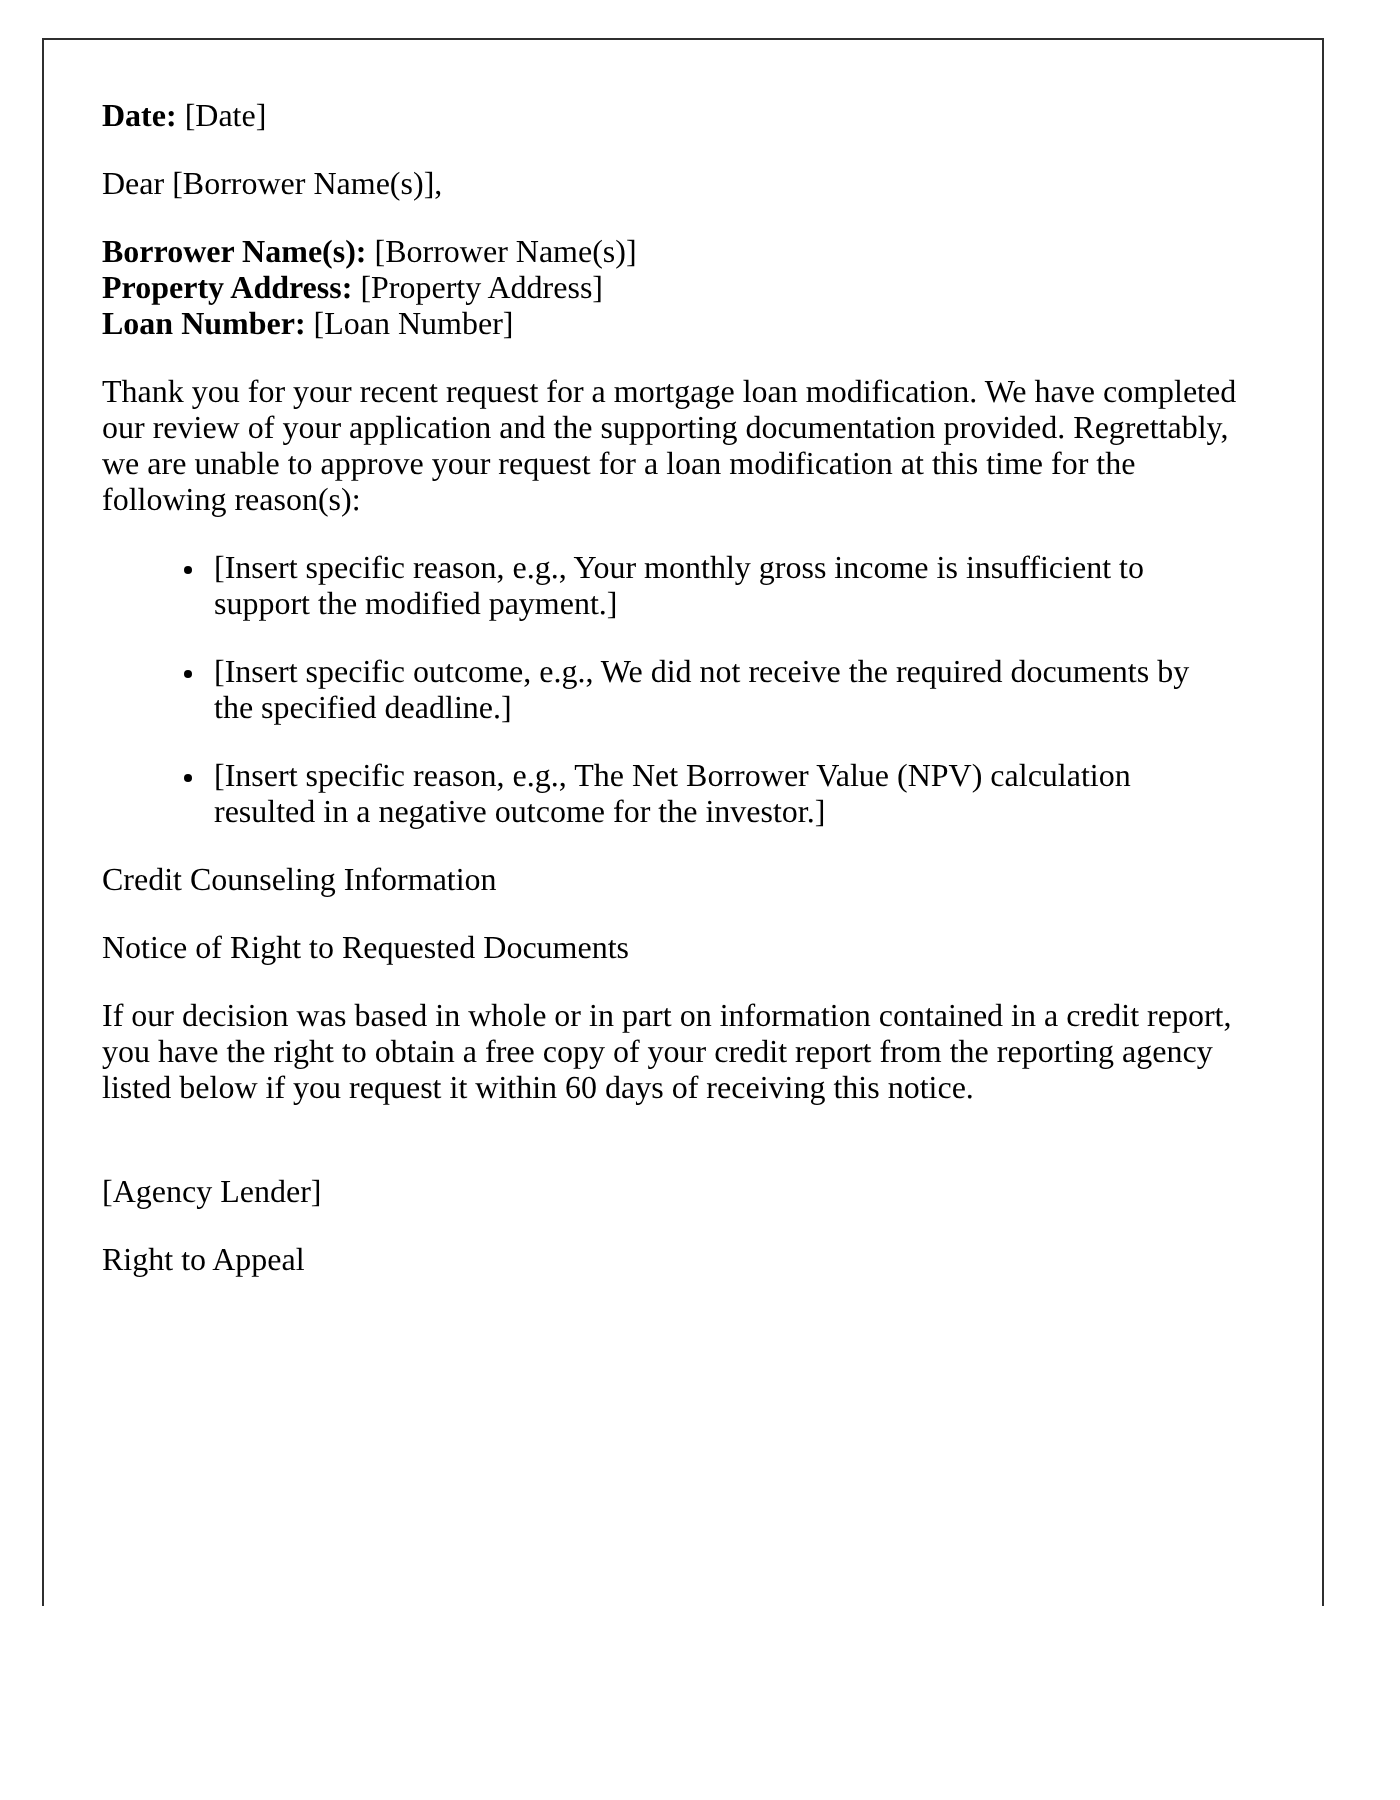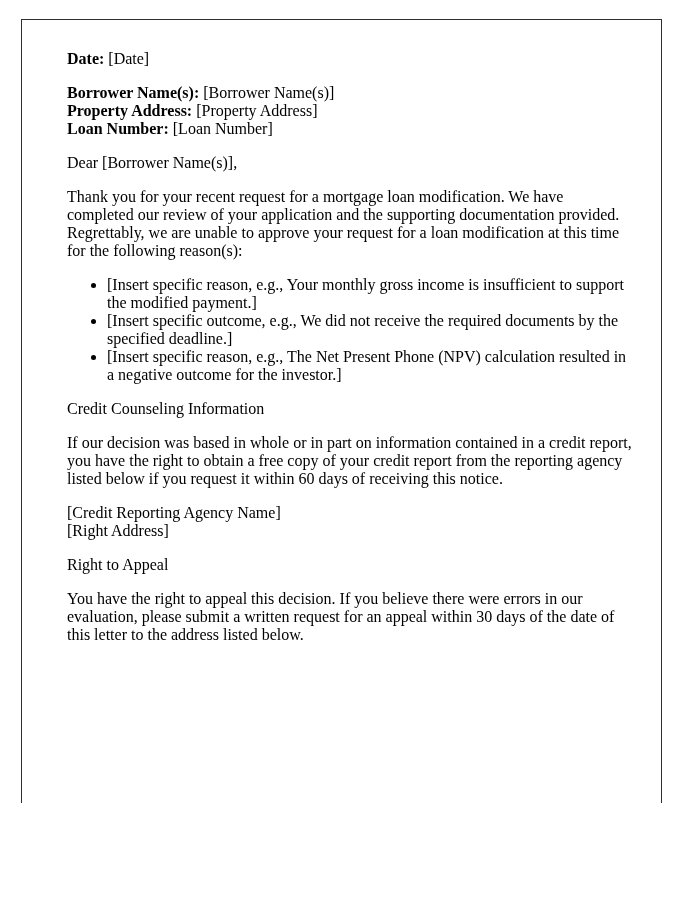--- a/index.html
+++ b/index.html
@@ -18,81 +18,81 @@
   }
   .letter {
     position: absolute;
     left: 21px;
     top: 19px;
     width: 641px;
     height: 784px;
     box-sizing: border-box;
     border: 1px solid #2f2f2f;
     border-bottom: none;
-    padding: 14px 28px 0 45px;
+    padding: 14px 28px 0 29px;
     overflow: hidden;
     background: #ffffff;
   }
   .letter p {
     margin: 16px 0;
   }
   .letter p.heading {
     font-weight: normal;
   }
   .lbl {
     font-weight: bold;
   }
   ul.reasons {
     margin: 16px 0;
     padding-left: 40px;
     list-style-type: disc;
   }
   ul.reasons li {
-    margin: 0;
+    margin: 16px;
     padding: 0;
   }
 </style>
 </head>
 <body>
 
 <div class="letter">
 
   <p>
     <span class="lbl">Date:</span>
     <span>[Date]</span>
   </p>
 
+  <p>Dear [Borrower Name(s)],</p>
+
   <p>
     <span class="lbl">Borrower Name(s):</span>
     <span>[Borrower Name(s)]</span><br>
     <span class="lbl">Property Address:</span>
     <span>[Property Address]</span><br>
     <span class="lbl">Loan Number:</span>
     <span>[Loan Number]</span>
   </p>
 
-  <p>Dear [Borrower Name(s)],</p>
-
   <p>Thank you for your recent request for a mortgage loan modification. We have completed our review of your application and the supporting documentation provided. Regrettably, we are unable to approve your request for a loan modification at this time for the following reason(s):</p>
 
   <ul class="reasons">
     <li>[Insert specific reason, e.g., Your monthly gross income is insufficient to support the modified payment.]</li>
     <li>[Insert specific outcome, e.g., We did not receive the required documents by the specified deadline.]</li>
-    <li>[Insert specific reason, e.g., The Net Present Phone (NPV) calculation resulted in a negative outcome for the investor.]</li>
+    <li>[Insert specific reason, e.g., The Net Borrower Value (NPV) calculation resulted in a negative outcome for the investor.]</li>
   </ul>
 
   <p class="heading">Credit Counseling Information</p>
 
 
+  <p class="heading">Notice of Right to Requested Documents</p>
 
   <p>If our decision was based in whole or in part on information contained in a credit report, you have the right to obtain a free copy of your credit report from the reporting agency listed below if you request it within 60 days of receiving this notice.</p>
 
   <p>
-    <span>[Credit Reporting Agency Name]</span><br>
-    <span>[Right Address]</span><br>
+    <br>
+    <span>[Agency Lender]</span><br>
   </p>
 
   <p class="heading">Right to Appeal</p>
 
-  <p>You have the right to appeal this decision. If you believe there were errors in our evaluation, please submit a written request for an appeal within 30 days of the date of this letter to the address listed below.</p>
 
 
 </div>
 
 </body></html>

